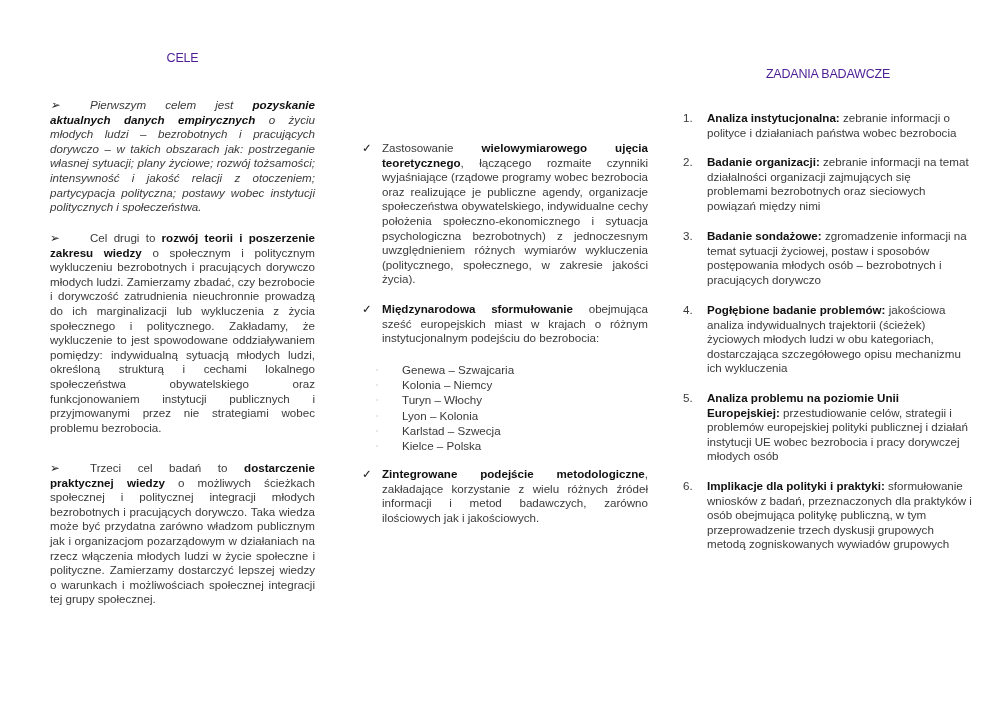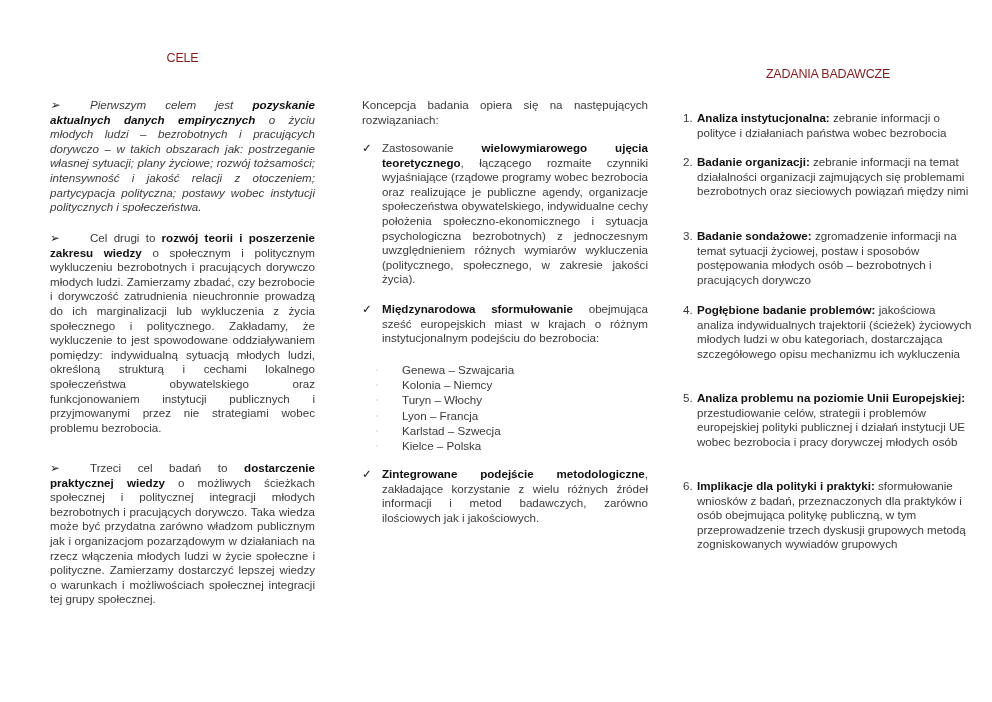--- a/index.html
+++ b/index.html
@@ -8,41 +8,41 @@
     font-family: "Liberation Sans", sans-serif;
     color: #3a3a3a;
     font-size: 11.6px;
     line-height: 14.6px;
   }
   .col { position: absolute; top: 0; }
   .col-left { left: 50px; width: 265px; }
   .col-mid { left: 362px; width: 286px; }
   .col-right { left: 683px; width: 290px; }
   h2 {
-    font-size: 12.5px; font-weight: normal; color: #7f1d1d;
+    font-size: 12.5px; font-weight: normal; color: #4c1d95;
     text-align: center; margin: 0; position: absolute; width: 100%;
     letter-spacing: -0.2px;
   }
   .col-left h2 { top: 51px; }
   .col-mid h2 { top: 51px; }
   .col-right h2 { top: 67px; text-align: center; }
   b { color: #111; font-weight: bold; }
   .just { text-align: justify; }
   .goal { position: absolute; left: 0; width: 265px; margin: 0; }
   .goal .arrow { display: inline-block; width: 40px; color: #222; }
   .intro { position: absolute; top: 98px; margin: 0; width: 286px; }
   .approach { position: absolute; left: 0; width: 286px; }
   .approach .check { position: absolute; left: 0; top: 0; color: #222; }
   .approach .txt { margin-left: 20px; }
   .cities { position: absolute; top: 363px; left: 0; margin: 0; padding: 0; list-style: none; }
   .cities li { position: relative; padding-left: 40px; height: 15.2px; }
   .cities li .dot { position: absolute; left: 14px; top: 6px; width: 2px; height: 2px; background: #e8e8e8; }
   .task { position: absolute; left: 0; width: 290px; }
   .task .num { position: absolute; left: 0; top: 0; }
-  .task .txt { margin-left: 14px; }
+  .task .txt { margin-left: 24px; }
 </style>
 </head>
 <body>
 
 <section class="col col-left" style="height:702px;">
   <h2>CELE</h2>
 
   <p class="goal just" style="top:98px;font-style:italic;">
     <span class="arrow">➢</span><span>Pierwszym celem jest </span><b>pozyskanie aktualnych danych empirycznych</b><span> o życiu młodych ludzi – bezrobotnych i pracujących dorywczo – w takich obszarach jak: postrzeganie własnej sytuacji; plany życiowe; rozwój tożsamości; intensywność i jakość relacji z otoczeniem; partycypacja polityczna; postawy wobec instytucji politycznych i społeczeństwa.</span>
   </p>
@@ -51,37 +51,36 @@
     <span class="arrow">➢</span><span>Cel drugi to </span><b>rozwój teorii i poszerzenie zakresu wiedzy</b><span> o społecznym i politycznym wykluczeniu bezrobotnych i pracujących dorywczo młodych ludzi. Zamierzamy zbadać, czy bezrobocie i dorywczość zatrudnienia nieuchronnie prowadzą do ich marginalizacji lub wykluczenia z życia społecznego i politycznego. Zakładamy, że wykluczenie to jest spowodowane oddziaływaniem pomiędzy: indywidualną sytuacją młodych ludzi, określoną strukturą i cechami lokalnego społeczeństwa obywatelskiego oraz funkcjonowaniem instytucji publicznych i przyjmowanymi przez nie strategiami wobec problemu bezrobocia.</span>
   </p>
 
   <p class="goal just" style="top:461px;">
     <span class="arrow">➢</span><span>Trzeci cel badań to </span><b>dostarczenie praktycznej wiedzy</b><span> o możliwych ścieżkach społecznej i politycznej integracji młodych bezrobotnych i pracujących dorywczo. Taka wiedza może być przydatna zarówno władzom publicznym jak i organizacjom pozarządowym w działaniach na rzecz włączenia młodych ludzi w życie społeczne i polityczne. Zamierzamy dostarczyć lepszej wiedzy o warunkach i możliwościach społecznej integracji tej grupy społecznej.</span>
   </p>
 </section>
 
 <section class="col col-mid" style="height:702px;">
 
-  <p class="intro just">Koncepcja badania opiera się na następujących rozwiązaniach:</p>
 
   <div class="approach" style="top:141px;">
     <span class="check">✓</span>
     <div class="txt just"><span>Zastosowanie </span><b>wielowymiarowego ujęcia teoretycznego</b><span>, łączącego rozmaite czynniki wyjaśniające (rządowe programy wobec bezrobocia oraz realizujące je publiczne agendy, organizacje społeczeństwa obywatelskiego, indywidualne cechy położenia społeczno-ekonomicznego i sytuacja psychologiczna bezrobotnych) z jednoczesnym uwzględnieniem różnych wymiarów wykluczenia (politycznego, społecznego, w zakresie jakości życia).</span></div>
   </div>
 
   <div class="approach" style="top:302px;">
     <span class="check">✓</span>
     <div class="txt just"><span></span><b>Międzynarodowa sformułowanie</b><span> obejmująca sześć europejskich miast w krajach o różnym instytucjonalnym podejściu do bezrobocia:</span></div>
   </div>
 
   <ul class="cities">
     <li><span class="dot"></span><span>Genewa – Szwajcaria</span></li>
     <li><span class="dot"></span><span>Kolonia – Niemcy</span></li>
     <li><span class="dot"></span><span>Turyn – Włochy</span></li>
-    <li><span class="dot"></span><span>Lyon – Francja</span></li>
+    <li><span class="dot"></span><span>Lyon – Kolonia</span></li>
     <li><span class="dot"></span><span>Karlstad – Szwecja</span></li>
     <li><span class="dot"></span><span>Kielce – Polska</span></li>
   </ul>
 
   <div class="approach" style="top:467px;">
     <span class="check">✓</span>
     <div class="txt just"><span></span><b>Zintegrowane podejście metodologiczne</b><span>, zakładające korzystanie z wielu różnych źródeł informacji i metod badawczych, zarówno ilościowych jak i jakościowych.</span></div>
   </div>
 </section>
 

